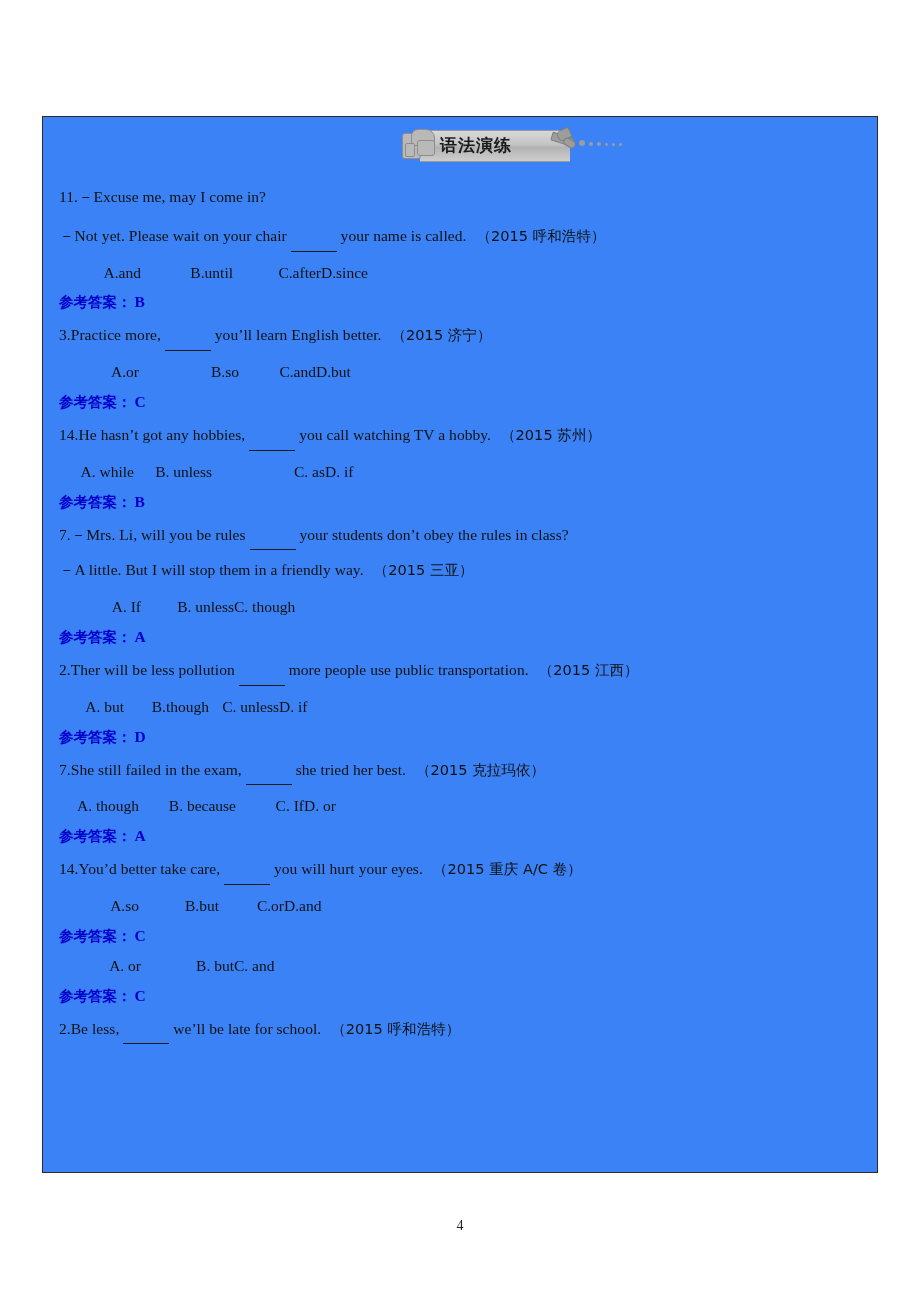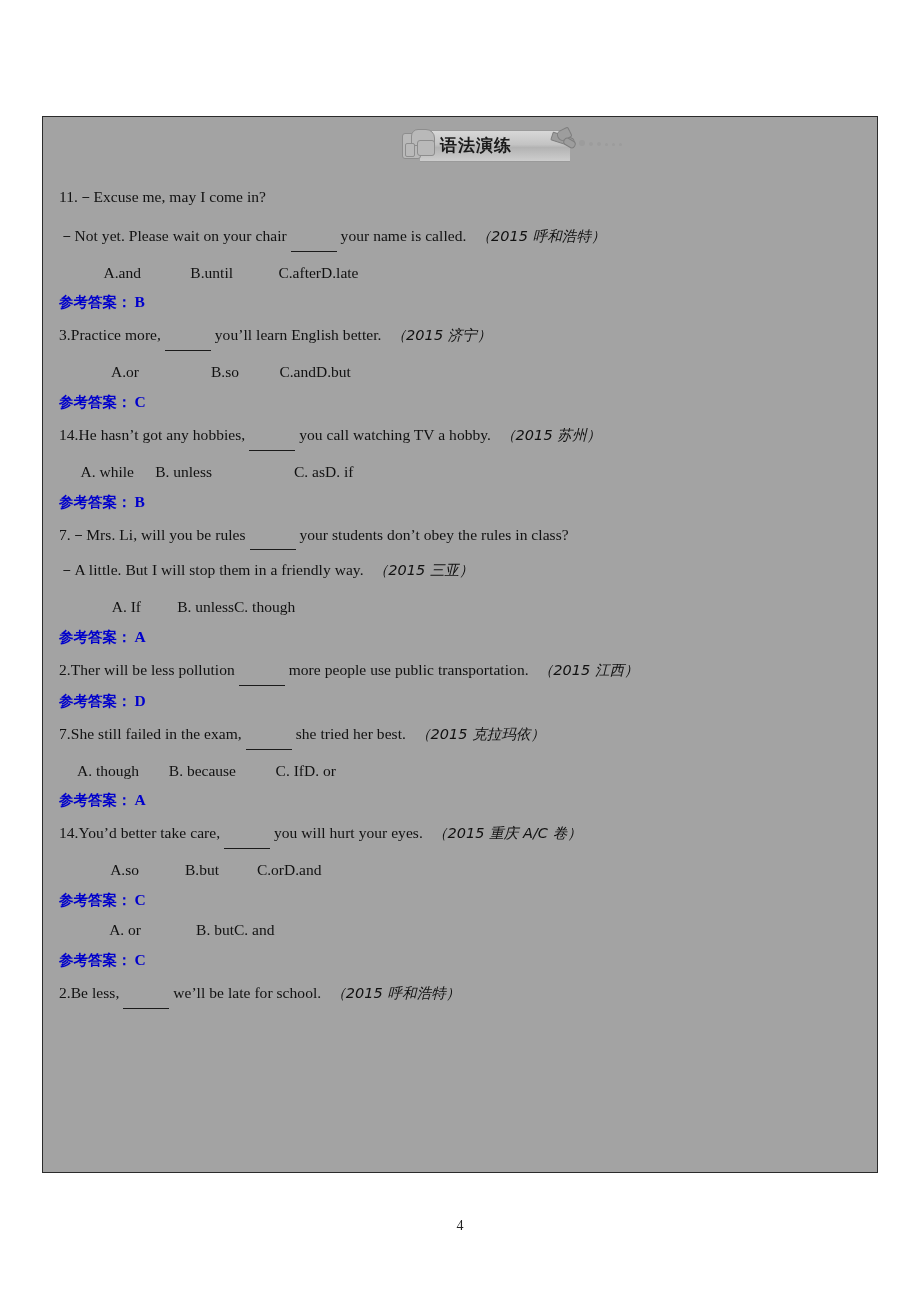--- a/index.html
+++ b/index.html
@@ -18,21 +18,21 @@
 
   
   .page-frame {
     position: absolute;
     left: 42px;
     top: 116px;
     width: 836px;
     height: 1057px;
     border: 1px solid #2b2b2b;
     box-sizing: border-box;
-    background: #a3a3a3;
+    background: #3b82f6;
   }
 
   .page-inner {
     position: absolute;
     left: 9px;
     top: 0px;
     width: 818px;
     height: 1055px;
     overflow: hidden;
   }
@@ -148,21 +148,20 @@
   }
   .blank {
     display: inline-block;
     border-bottom: 1px solid #1a1a1a;
     vertical-align: 3px;
   }
   .src {
     margin-left: 10px;
     font-family: "DejaVu Sans", "Liberation Sans", sans-serif;
     font-size: 14.5px;
-    font-style: italic;
   }
   .opts .opt {
     display: inline-block;
     text-align: right;
   }
   .answer {
     font-family: "DejaVu Sans", "Liberation Sans", sans-serif;
     font-weight: bold;
     font-size: 14.5px;
     color: #0000cc;
@@ -220,41 +219,42 @@
             <i class="d4"></i>
             <i class="d5"></i>
         </div>
       </div>
     </div>
 
     <div class="qlist" id="question-list">
         <div class="qblock">
           <div class="line stem"><span>11.</span><span>－Excuse me, may I come in?</span></div>
           <div class="line stem2"><span>－Not yet. Please wait on your chair </span><span class="blank" style="width: 46px;">&nbsp;</span><span> your name is called.</span><span class="src">（2015 呼和浩特）</span></div>
-          <div class="line opts"><span class="opt" style="min-width: 82px;">A.and</span><span class="opt" style="min-width: 92px;">B.until</span><span class="opt" style="min-width: 88px;">C.after</span><span class="opt">D.late</span></div>
+          <div class="line opts"><span class="opt" style="min-width: 82px;">A.and</span><span class="opt" style="min-width: 92px;">B.until</span><span class="opt" style="min-width: 88px;">C.after</span><span class="opt">D.since</span></div>
           <div class="line answer"><span>参考答案：</span><span class="ans-letter">B</span></div>
         </div>
         <div class="qblock">
           <div class="line stem"><span>3.</span><span>Practice more, </span><span class="blank" style="width: 46px;">&nbsp;</span><span> you’ll learn English better.</span><span class="src">（2015 济宁）</span></div>
           <div class="line opts"><span class="opt" style="min-width: 80px;">A.or</span><span class="opt" style="min-width: 100px;">B.so</span><span class="opt" style="min-width: 77px;">C.and</span><span class="opt">D.but</span></div>
           <div class="line answer"><span>参考答案：</span><span class="ans-letter">C</span></div>
         </div>
         <div class="qblock">
           <div class="line stem"><span>14.</span><span>He hasn’t got any hobbies, </span><span class="blank" style="width: 46px;">&nbsp;</span><span> you call watching TV a hobby.</span><span class="src">（2015 苏州）</span></div>
           <div class="line opts"><span class="opt" style="min-width: 75px;">A. while</span><span class="opt" style="min-width: 78px;">B. unless</span><span class="opt" style="min-width: 68px; margin-left: 45px;">C. as</span><span class="opt">D. if</span></div>
           <div class="line answer"><span>参考答案：</span><span class="ans-letter">B</span></div>
         </div>
         <div class="qblock">
           <div class="line stem"><span>7.</span><span>－Mrs. Li, will you be rules </span><span class="blank" style="width: 46px;">&nbsp;</span><span> your students don’t obey the rules in class?</span></div>
           <div class="line stem2"><span>－A little. But I will stop them in a friendly way.</span><span class="src">（2015 三亚）</span></div>
           <div class="line opts"><span class="opt" style="min-width: 82px;">A. If</span><span class="opt" style="min-width: 93px;">B. unless</span><span class="opt">C. though</span></div>
           <div class="line answer"><span>参考答案：</span><span class="ans-letter">A</span></div>
         </div>
         <div class="qblock">
           <div class="line stem"><span>2.</span><span>Ther will be less pollution </span><span class="blank" style="width: 46px;">&nbsp;</span><span> more people use public transportation.</span><span class="src">（2015 江西）</span></div>
+          <div class="line opts"><span class="opt" style="min-width: 65px;">A. but</span><span class="opt" style="min-width: 85px;">B.though</span><span class="opt" style="min-width: 70px;">C. unless</span><span class="opt">D. if</span></div>
           <div class="line answer"><span>参考答案：</span><span class="ans-letter">D</span></div>
         </div>
         <div class="qblock">
           <div class="line stem"><span>7.</span><span>She still failed in the exam, </span><span class="blank" style="width: 46px;">&nbsp;</span><span> she tried her best.</span><span class="src">（2015 克拉玛依）</span></div>
           <div class="line opts"><span class="opt" style="min-width: 80px;">A. though</span><span class="opt" style="min-width: 97px;">B. because</span><span class="opt" style="min-width: 68px;">C. If</span><span class="opt">D. or</span></div>
           <div class="line answer"><span>参考答案：</span><span class="ans-letter">A</span></div>
         </div>
         <div class="qblock">
           <div class="line stem"><span>14.</span><span>You’d better take care, </span><span class="blank" style="width: 46px;">&nbsp;</span><span> you will hurt your eyes.</span><span class="src">（2015 重庆 A/C 卷）</span></div>
           <div class="line opts"><span class="opt" style="min-width: 80px;">A.so</span><span class="opt" style="min-width: 80px;">B.but</span><span class="opt" style="min-width: 65px;">C.or</span><span class="opt">D.and</span></div>

